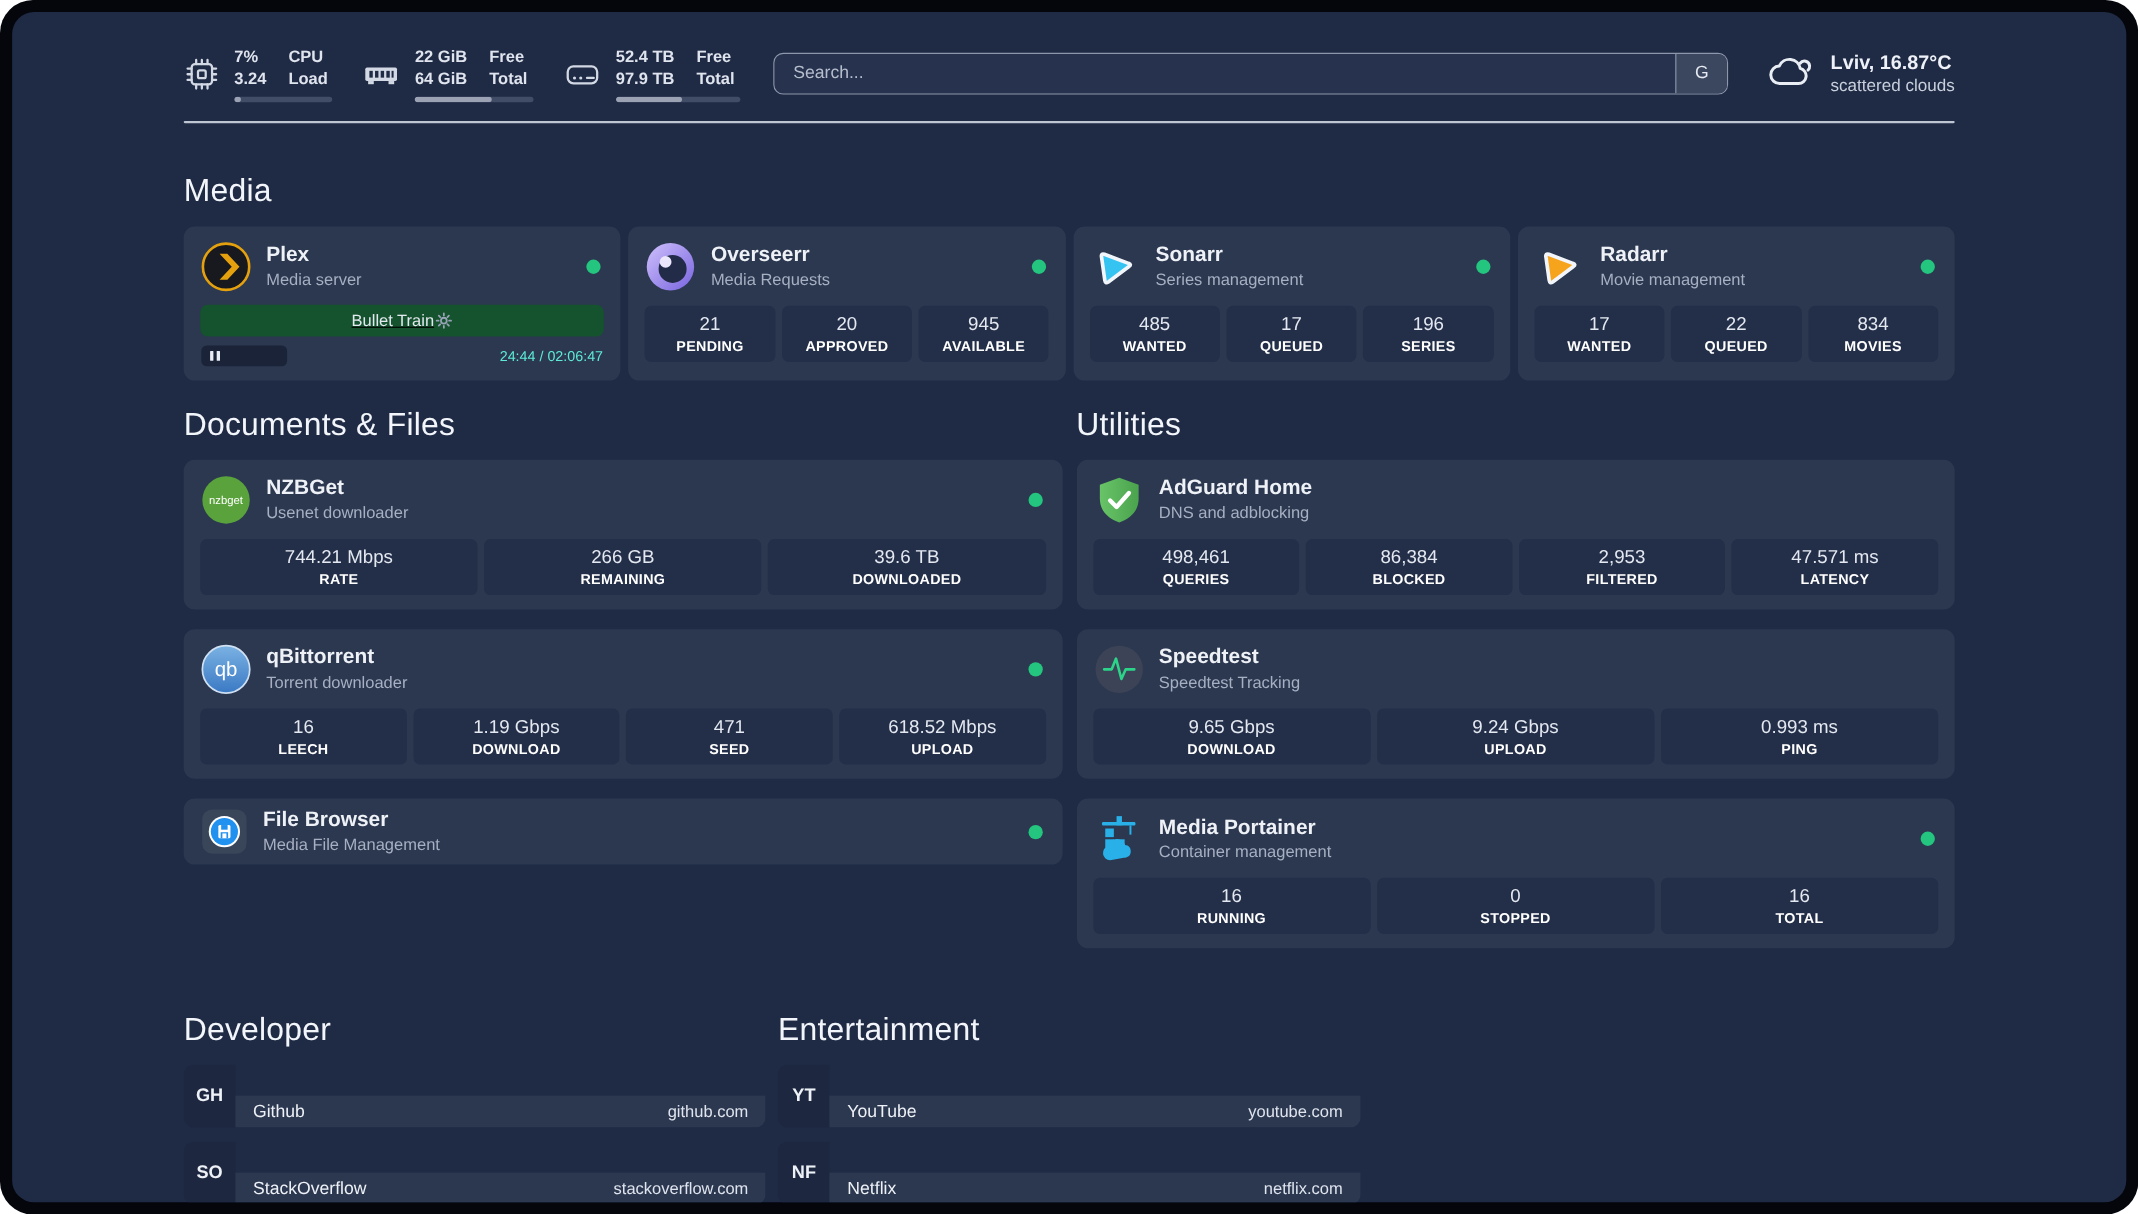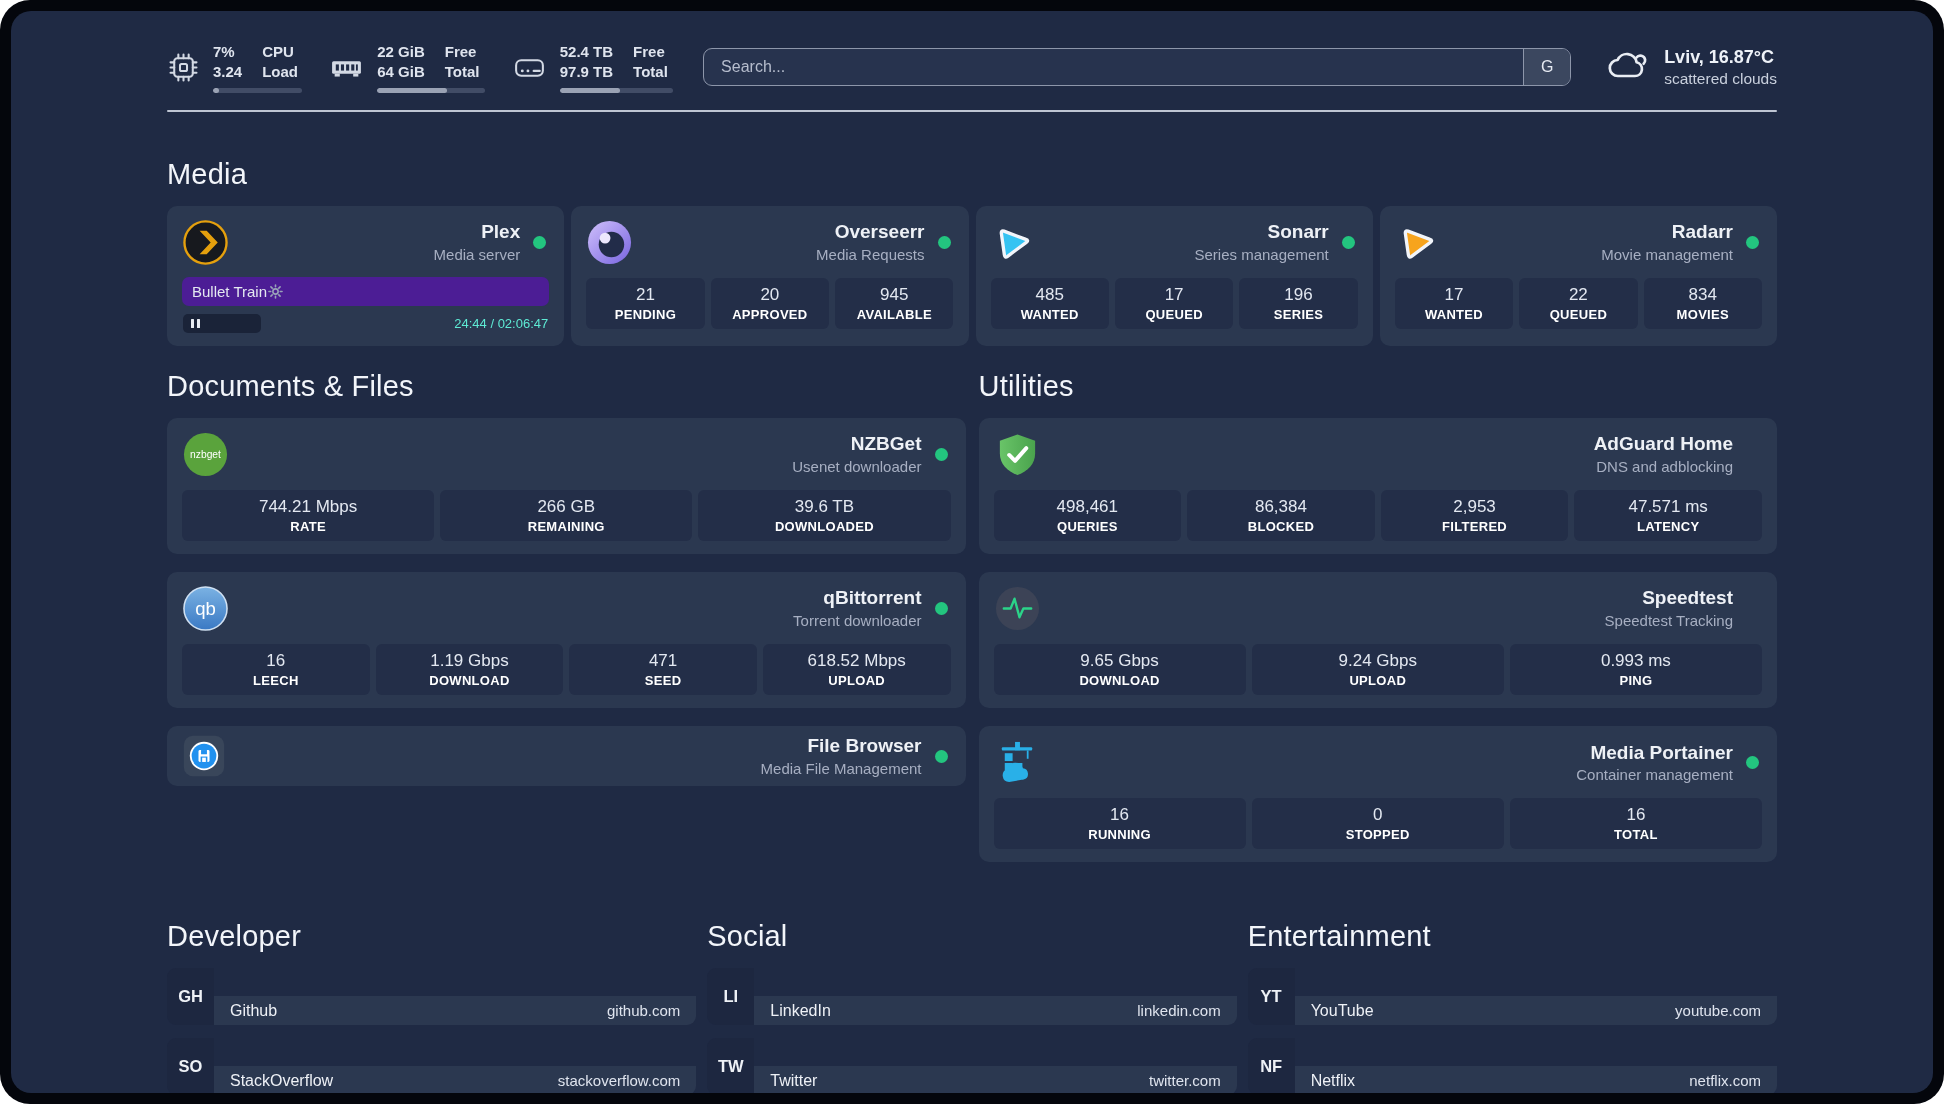--- a/index.html
+++ b/index.html
@@ -36,35 +36,35 @@
   .divider { margin-top:17px; height:2px; background:#ccd3df; opacity:.92; border-radius:1px; }
 
   
   .sec-title { font-size:29px; font-weight:500; color:#f2f5fa; margin-bottom:15px; letter-spacing:.2px; }
   .media-sec { margin-top:46px; }
   .media-grid { display:grid; grid-template-columns:repeat(4,1fr); gap:7px; }
 
   .card { background:#2b3850; border-radius:10px; padding:13px 15px 13px; }
   .card-head { display:flex; align-items:center; gap:13px; }
   .app-icon { width:47px; height:47px; flex:none; display:flex; align-items:center; justify-content:center; }
-  .titles { flex:1; display:flex; flex-direction:column; min-width:0;text-align:right; }
+  .titles { flex:1; display:flex; flex-direction:column; min-width:0; }
   .app-title { font-size:19px; font-weight:700; color:#eef1f6; line-height:1.2; white-space:nowrap; }
   .app-sub { font-size:15px; color:#a7afc2; margin-top:2px; white-space:nowrap; }
   .status-dot { width:13px; height:13px; border-radius:50%; background:#23c57f; flex:none; margin-right:3px; }
 
   .tiles { display:grid; gap:6px; margin-top:12px; }
   .tiles.c3 { grid-template-columns:repeat(3,1fr); }
   .tiles.c4 { grid-template-columns:repeat(4,1fr); }
   .tile { background:#232e48; border-radius:6px; text-align:center; padding:6px 3px 7px; }
   .tile .v { font-size:17px; color:#e3e8f1; line-height:1.25; }
   .tile .l { font-size:13px; font-weight:700; color:#fff; margin-top:2px; letter-spacing:.3px; }
 
   
-  .track-row { margin-top:11px; background:#4c1d95; border-radius:7px; padding:6px 10px;
-               display:flex; justify-content:flex-start; align-items:center; }
+  .track-row { margin-top:11px; background:#14532d; border-radius:7px; padding:6px 10px;
+               display:flex; justify-content:center; align-items:center;text-decoration:underline; }
   .track-name { font-size:15px; color:#e4e8f0; }
   .progress-row { display:flex; justify-content:space-between; align-items:center; margin-top:8px; padding:0 1px; }
   .pause-pill { width:78px; height:19px; background:#1a2338; border-radius:5px;
                 display:flex; align-items:center; padding-left:8px; gap:3px; cursor:pointer; }
   .pause-bar { width:3px; height:9px; background:#e9edf4; border-radius:.5px; }
   .play-time { font-size:13px; color:#5eead4; font-weight:400; }
 
   .mid { margin-top:24px; display:grid; grid-template-columns:1fr 1fr; gap:0 13px; }
   .col-stack { display:flex; flex-direction:column; gap:18px; }
   .card.slim { padding:8px 15px; }
@@ -560,39 +560,20 @@
         <div class="link-row">
           <span class="link-badge">DT</span>
           <span class="link-pill">
             <span class="link-name">DEV</span>
             <span class="link-url">dev.to</span>
           </span>
         </div>
       </div>
     </div>
 
-    <div class="link-col">
-      <div class="sec-title">Social</div>
-      <div class="link-rows">
-        <div class="link-row">
-          <span class="link-badge">LI</span>
-          <span class="link-pill">
-            <span class="link-name">LinkedIn</span>
-            <span class="link-url">linkedin.com</span>
-          </span>
-        </div>
-        <div class="link-row">
-          <span class="link-badge">TW</span>
-          <span class="link-pill">
-            <span class="link-name">Twitter</span>
-            <span class="link-url">twitter.com</span>
-          </span>
-        </div>
-      </div>
-    </div>
 
     <div class="link-col">
       <div class="sec-title">Entertainment</div>
       <div class="link-rows">
         <div class="link-row">
           <span class="link-badge">YT</span>
           <span class="link-pill">
             <span class="link-name">YouTube</span>
             <span class="link-url">youtube.com</span>
           </span>

